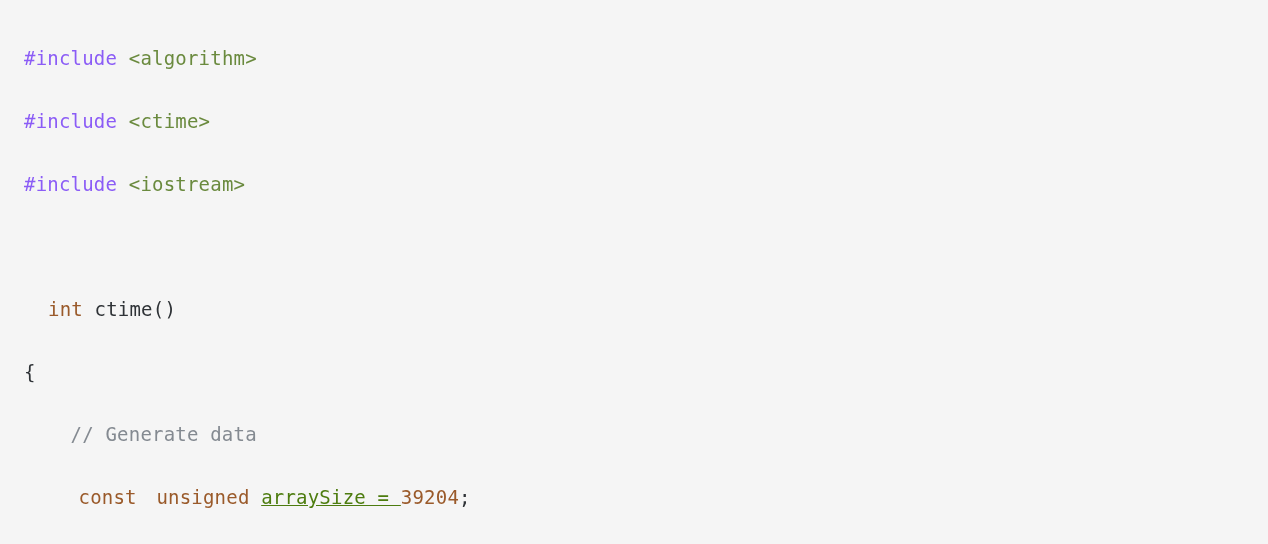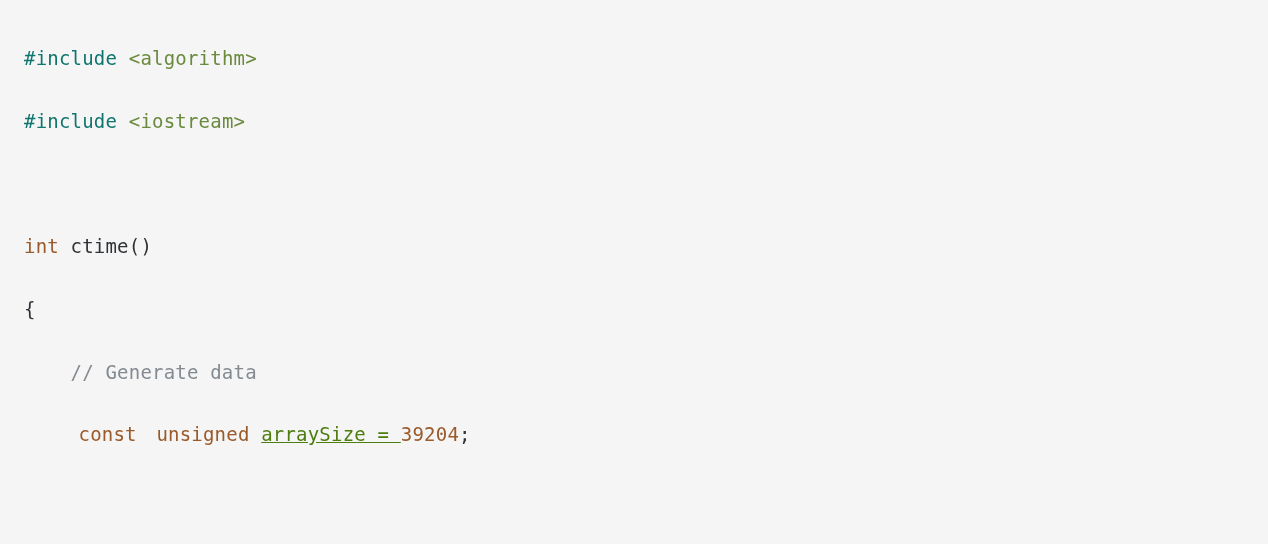--- a/index.html
+++ b/index.html
@@ -17,32 +17,33 @@
       letter-spacing: 0.2px;
     }
     .code-block {
       white-space: pre;
       display: block;
     }
     .line {
       display: block;
     }
     .preprocessor {
-      color: #0f766e;
+      color: #8b5cf6;
     }
     .angle-string {
       color: #6a8a3e;
       text-align: right;
     }
     .keyword {
       color: #9a5a2a;
       margin-left: 8px;
     }
     .type {
       color: #9a5a2a;
+      margin-left: 24px;
     }
     .funcname {
       color: #2f3337;
     }
     .brace {
       color: #2f3337;
     }
     .comment {
       color: #848a91;
     }
@@ -55,20 +56,21 @@
     }
     .number {
       color: #9a5a2a;
     }
   </style>
 </head>
 <body>
 
 <div class="code-block">
 <span class="line"><span class="preprocessor">#include</span><span class="angle-string"> &lt;algorithm&gt;</span></span>
+<span class="line"><span class="preprocessor">#include</span><span class="angle-string"> &lt;ctime&gt;</span></span>
 <span class="line"><span class="preprocessor">#include</span><span class="angle-string"> &lt;iostream&gt;</span></span>
 <span class="line"> </span>
 <span class="line"><span class="type">int</span><span class="funcname"> ctime</span><span class="brace">()</span></span>
 <span class="line"><span class="brace">{</span></span>
 <span class="line"><span class="comment">    // Generate data</span></span>
 <span class="line"><span>    </span><span class="keyword">const</span><span> </span><span class="keyword">unsigned</span><span> </span><span class="identifier">arraySize = </span><span class="number">39204</span><span class="operator">;</span></span>
 
 
 
 

